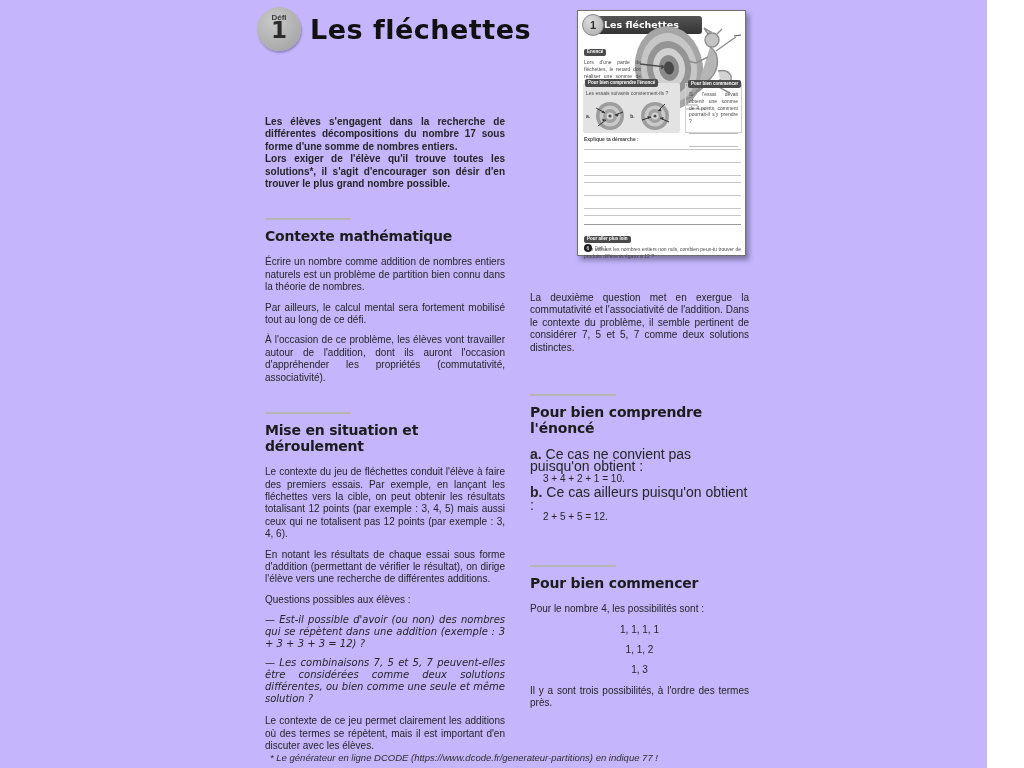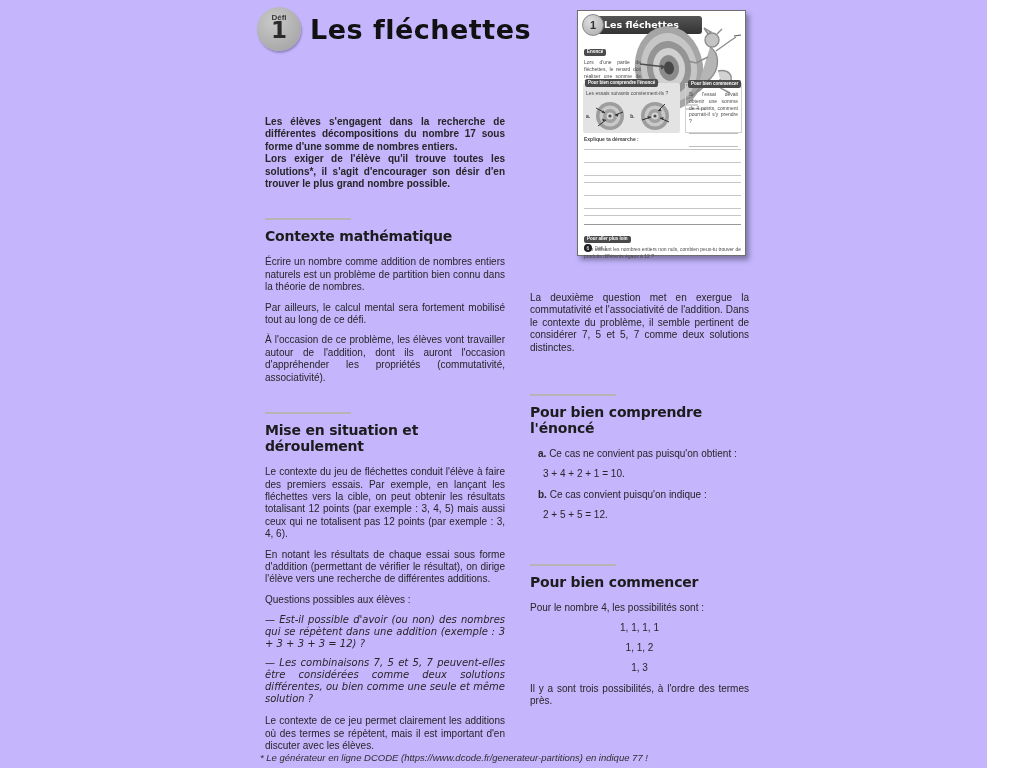--- a/index.html
+++ b/index.html
@@ -26,26 +26,26 @@
   
   .col-left  { position:absolute; left:265px; top:116px; width:240px; }
   .col-right { position:absolute; left:530px; top:292px; width:219px; }
   .body-text { font-size:10px; line-height:12.4px; text-align:justify; margin:0 0 8px 0; color:#262626; }
   .bold { font-weight:bold; }
   .section { margin-top:28px; margin-bottom:12px; }
   .section .rule { width:86px; height:2px; background:#b5b5b5; margin-bottom:8px; }
   .section h3 { margin:0; font-family:"DejaVu Sans", sans-serif; font-weight:700; font-size:14px; letter-spacing:-.2px; color:#1c1c1c; }
   .handwrite { font-family:"DejaVu Sans", sans-serif; font-style:italic; font-size:10px; line-height:12px; }
   .q { margin:0 0 7px 0; text-align:justify; }
-  .ab-item { font-size:10px; line-height:12.4px; margin:8px; }
+  .ab-item { font-size:14px; line-height:12.4px; margin:0; }
   .ab-item .ab-label { font-weight:bold; }
   .ab-eq { font-size:10px; line-height:12.4px; margin:0 0 1px 13px; }
   .poss-line { text-align:center; font-size:10px; line-height:12px; margin:8px; }
   .footnote {
-    position:absolute; left:260px; top:752px; font-size:9.5px; font-style:italic; color:#2e2e2e;
+    position:absolute; left:270px; top:752px; font-size:9.5px; font-style:italic; color:#2e2e2e;
   }
 
   
   .worksheet {
     position:absolute; left:577px; top:10px; width:169px; height:246px;
     background:#fff; border:1px solid #6f6f6f; box-shadow:3px 4px 5px rgba(0,0,0,.35);
   }
   .ws-header-bar {
     position:absolute; left:12px; top:5px; width:112px; height:18px;
     background:linear-gradient(#555, #333); border-radius:3px;
@@ -237,21 +237,21 @@
       <div class="rule"></div>
       <h3>Pour bien comprendre l'énoncé</h3>
     </div>
     <p class="ab-item">
       <span class="ab-label">a.</span>
       <span>Ce cas ne convient pas puisqu'on obtient :</span>
     </p>
     <p class="ab-eq">3 + 4 + 2 + 1 = 10.</p>
     <p class="ab-item">
       <span class="ab-label">b.</span>
-      <span>Ce cas convient puisqu'on indique :</span>
+      <span>Ce cas ailleurs puisqu'on obtient :</span>
     </p>
     <p class="ab-eq">2 + 5 + 5 = 12.</p>
 
     <div class="section" style="margin-top:42px">
       <div class="rule"></div>
       <h3>Pour bien commencer</h3>
     </div>
     <p class="body-text" style="margin-bottom:2px">Pour le nombre 4, les possibilités sont :</p>
     <p class="poss-line">1, 1, 1, 1</p>
     <p class="poss-line">1, 1, 2</p>

